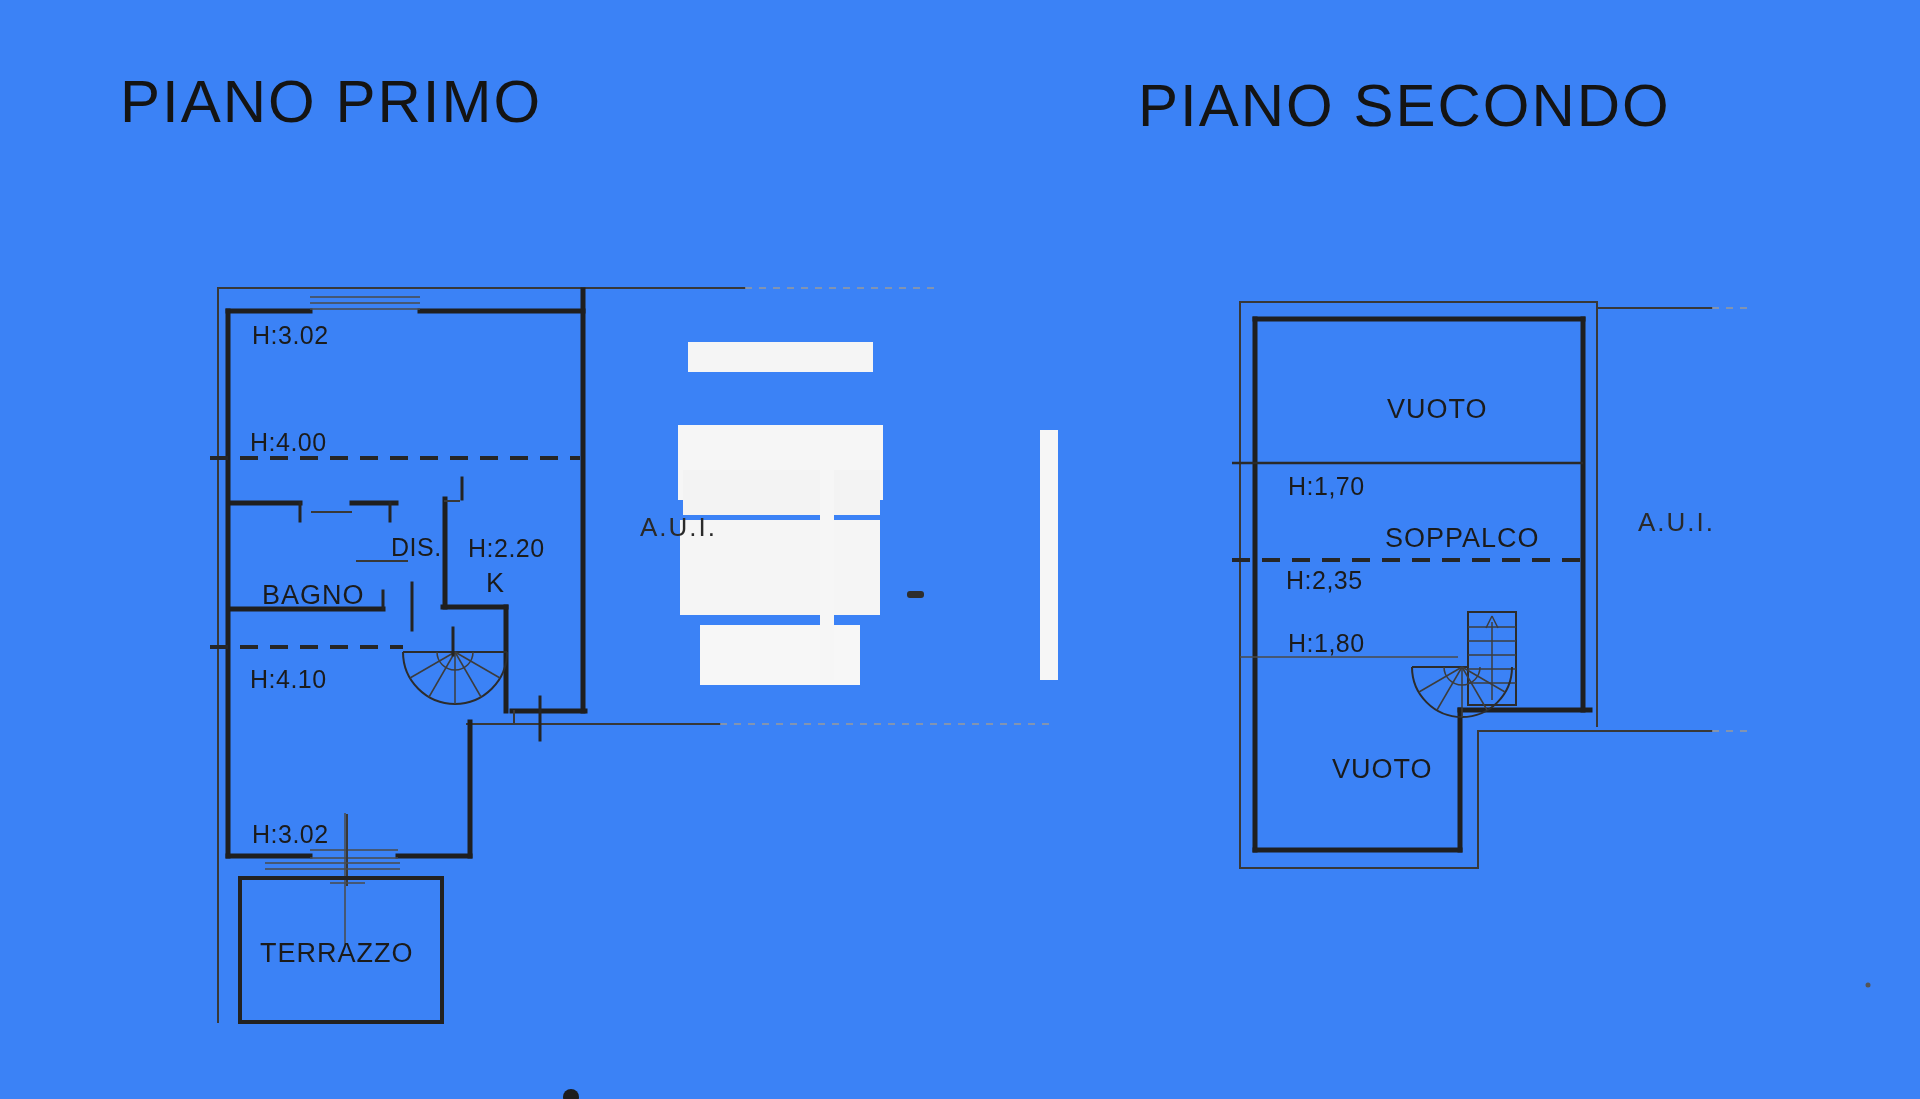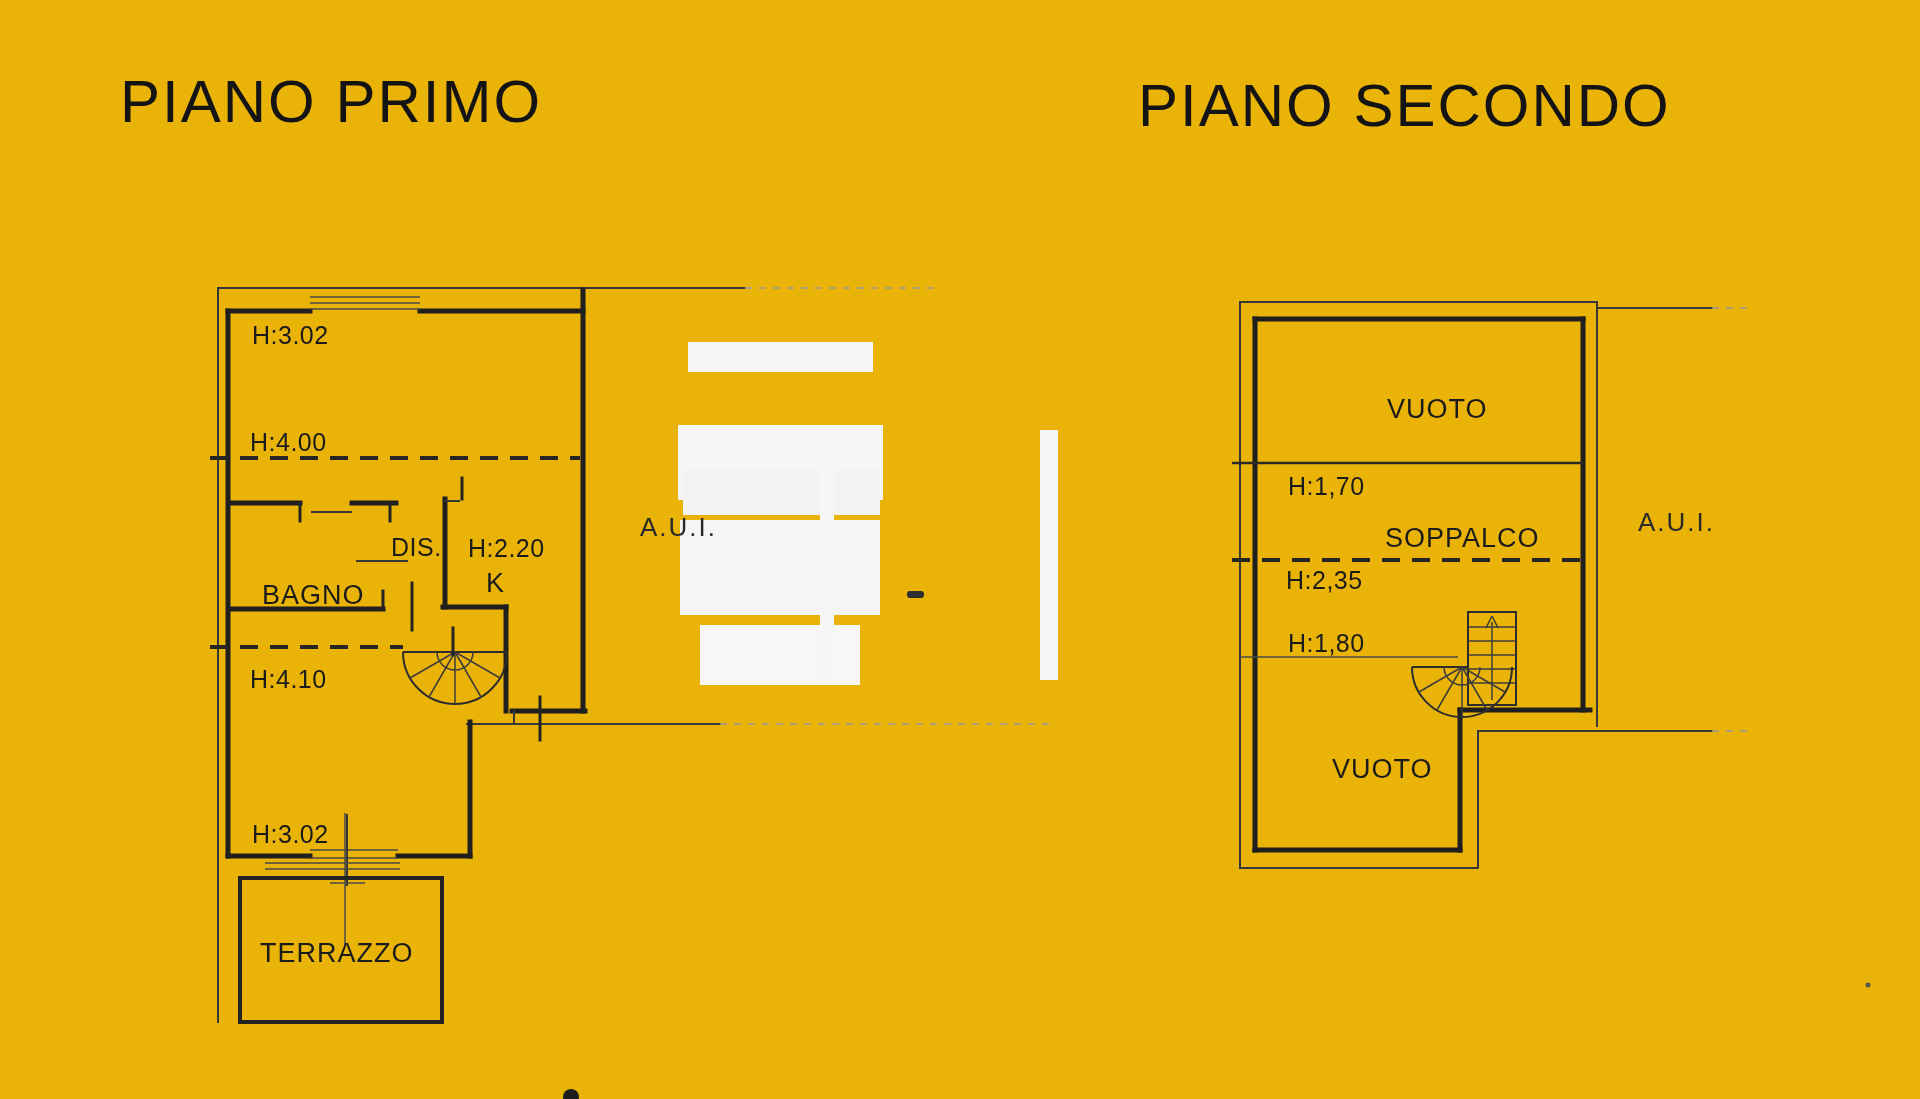--- a/index.html
+++ b/index.html
@@ -1,19 +1,19 @@
 <!DOCTYPE html>
 <html><head>
 <meta charset="utf-8">
 <style>
   html,body{margin:0;padding:0;background:#ffffff;}
   .sheet{
     position:relative;
     width:1920px;height:1099px;
-    background:#eab308;
+    background:#3b82f6;
     overflow:hidden;
     font-family:"Liberation Sans", sans-serif;
   }
   svg{position:absolute;left:0;top:0;}
   svg text{
     font-family:"Liberation Sans", sans-serif;
     fill:#1b1b1b;
   }
   .plan-title{font-size:60px;letter-spacing:2px;fill:#141414;}
   .room-label{font-size:27px;letter-spacing:1px;}

